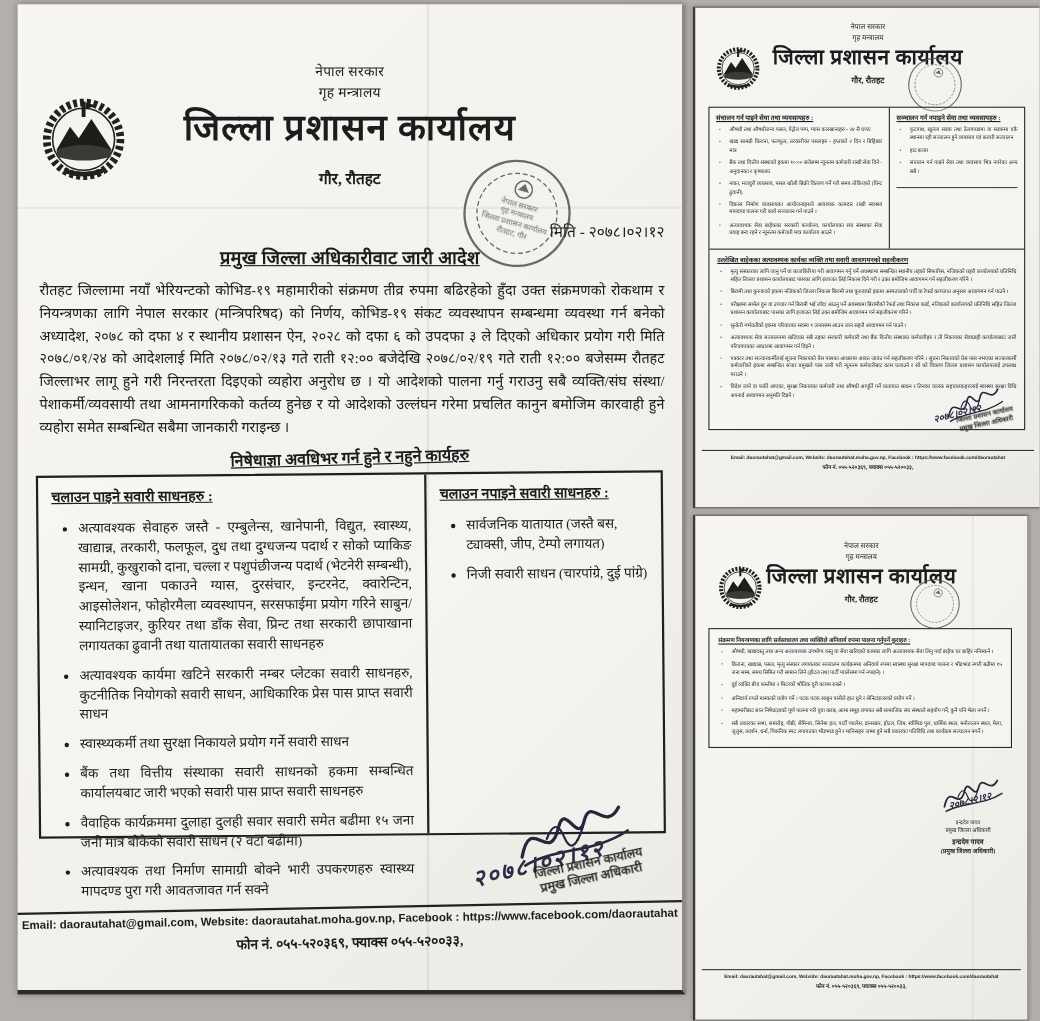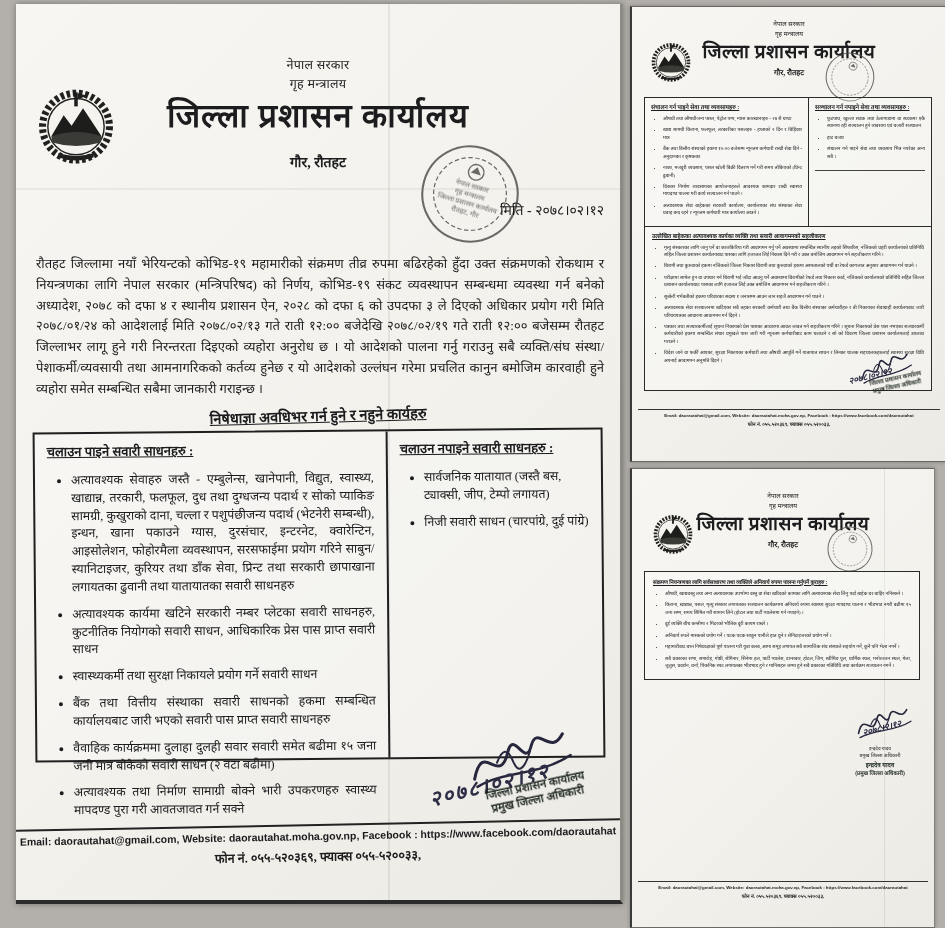--- a/index.html
+++ b/index.html
@@ -121,20 +121,21 @@
       </svg>
     <div style="position:absolute;left:0;right:0;top:40px;text-align:center;font-size:7px;color:#4c4c48;line-height:1.3;filter:blur(.3px)">
       <div>नेपाल सरकार</div>
       <div>गृह मन्त्रालय</div>
       <div>जिल्ला प्रशासन कार्यालय</div>
       <div>रौतहट, गौर</div>
     </div>
   </div>
 
   <div id="p1-date">मिति - २०७८।०२।१२</div>
+  <div id="p1-title">प्रमुख जिल्ला अधिकारीवाट जारी आदेश</div>
   <div id="p1-body">रौतहट जिल्लामा नयाँ भेरियन्टको कोभिड-१९ महामारीको संक्रमण तीव्र रुपमा बढिरहेको हुँदा उक्त संक्रमणको रोकथाम र नियन्त्रणका लागि नेपाल सरकार (मन्त्रिपरिषद) को निर्णय, कोभिड-१९ संकट व्यवस्थापन सम्बन्धमा व्यवस्था गर्न बनेको अध्यादेश, २०७८ को दफा ४ र स्थानीय प्रशासन ऐन, २०२८ को दफा ६ को उपदफा ३ ले दिएको अधिकार प्रयोग गरी मिति २०७८/०१/२४ को आदेशलाई मिति २०७८/०२/१३ गते राती १२:०० बजेदेखि २०७८/०२/१९ गते राती १२:०० बजेसम्म रौतहट जिल्लाभर लागू हुने गरी निरन्तरता दिइएको व्यहोरा अनुरोध छ । यो आदेशको पालना गर्नु गराउनु सबै व्यक्ति/संघ संस्था/पेशाकर्मी/व्यवसायी तथा आमनागरिकको कर्तव्य हुनेछ र यो आदेशको उल्लंघन गरेमा प्रचलित कानुन बमोजिम कारवाही हुने व्यहोरा समेत सम्बन्धित सबैमा जानकारी गराइन्छ ।</div>
   <div id="p1-section">निषेधाज्ञा अवधिभर गर्न हुने र नहुने कार्यहरु</div>
 
   <div id="p1-table">
     <div class="cell left">
       <div class="th-u">चलाउन पाइने सवारी साधनहरु :</div>
       <ul class="blist">
         <li>अत्यावश्यक सेवाहरु जस्तै - एम्बुलेन्स, खानेपानी, विद्युत, स्वास्थ्य, खाद्यान्न, तरकारी, फलफूल, दुध तथा दुग्धजन्य पदार्थ र सोको प्याकिङ सामग्री, कुखुराको दाना, चल्ला र पशुपंछीजन्य पदार्थ (भेटनेरी सम्बन्धी), इन्धन, खाना पकाउने ग्यास, दुरसंचार, इन्टरनेट, क्वारेन्टिन, आइसोलेशन, फोहोरमैला व्यवस्थापन, सरसफाईमा प्रयोग गरिने साबुन/स्यानिटाइजर, कुरियर तथा डाँक सेवा, प्रिन्ट तथा सरकारी छापाखाना लगायतका ढुवानी तथा यातायातका सवारी साधनहरु</li>
         <li>अत्यावश्यक कार्यमा खटिने सरकारी नम्बर प्लेटका सवारी साधनहरु, कुटनीतिक नियोगको सवारी साधन, आधिकारिक प्रेस पास प्राप्त सवारी साधन</li>
         <li>स्वास्थ्यकर्मी तथा सुरक्षा निकायले प्रयोग गर्ने सवारी साधन</li>

